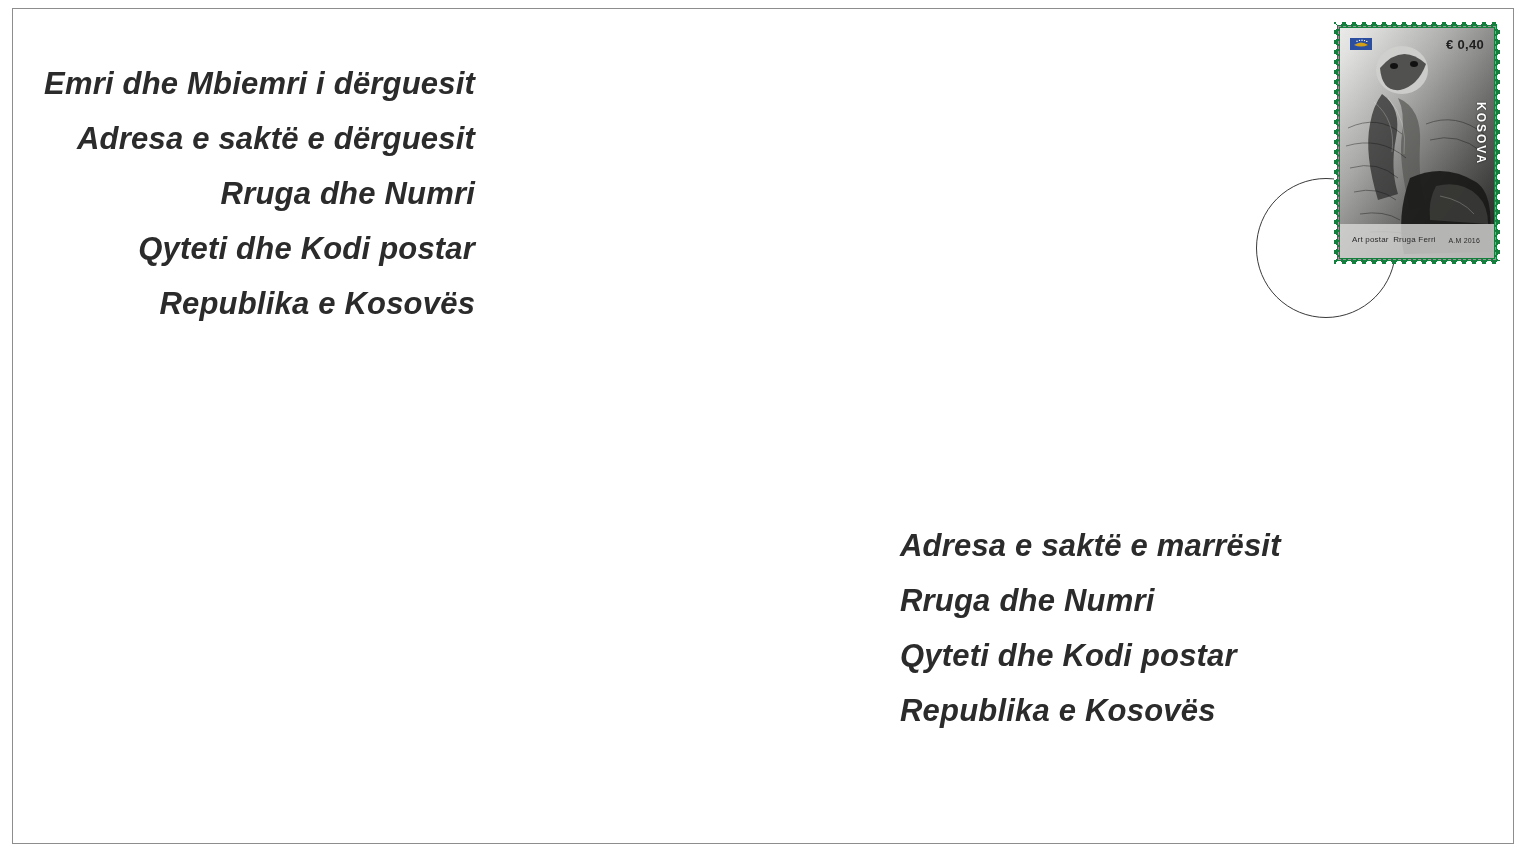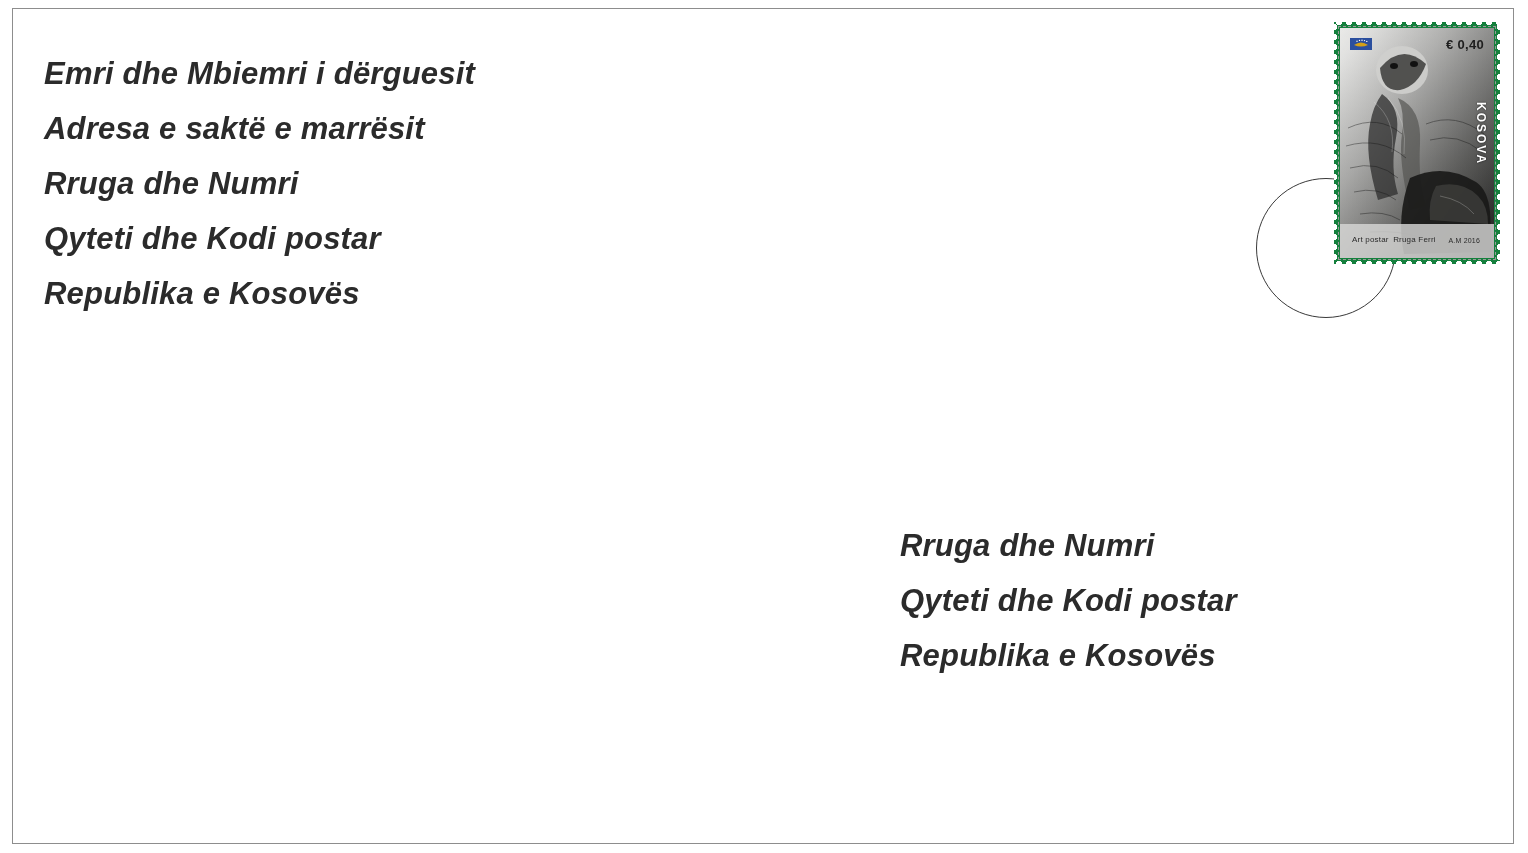--- a/index.html
+++ b/index.html
@@ -32,21 +32,22 @@
     font-style: italic;
     font-weight: bold;
     color: #2b2b2b;
     font-size: 31px;
     line-height: 55px;
     letter-spacing: 0.2px;
     white-space: nowrap;
   }
   .address-block.sender {
     left: 44px;
-    top: 46px;
+    top: 56px;
+    text-align: right;
   }
   .address-block.recipient {
     left: 900px;
     top: 518px;
   }
   .address-line {
     display: block;
   }
 
   
@@ -169,27 +170,28 @@
 </style>
 </head>
 <body>
 
 <div class="envelope-canvas">
 
   <div class="envelope-border"></div>
 
   <div class="address-block sender">
     <span class="address-line">Emri dhe Mbiemri i dërguesit</span>
-    <span class="address-line">Adresa e saktë e marrësit</span>
+    <span class="address-line">Adresa e saktë e dërguesit</span>
     <span class="address-line">Rruga dhe Numri</span>
     <span class="address-line">Qyteti dhe Kodi postar</span>
     <span class="address-line">Republika e Kosovës</span>
   </div>
 
   <div class="address-block recipient">
+    <span class="address-line">Adresa e saktë e marrësit</span>
     <span class="address-line">Rruga dhe Numri</span>
     <span class="address-line">Qyteti dhe Kodi postar</span>
     <span class="address-line">Republika e Kosovës</span>
   </div>
 
   <div class="postmark"></div>
 
   <div class="stamp">
     <div class="stamp-art">
       <svg viewBox="0 0 154 230" preserveAspectRatio="none" aria-hidden="true">

